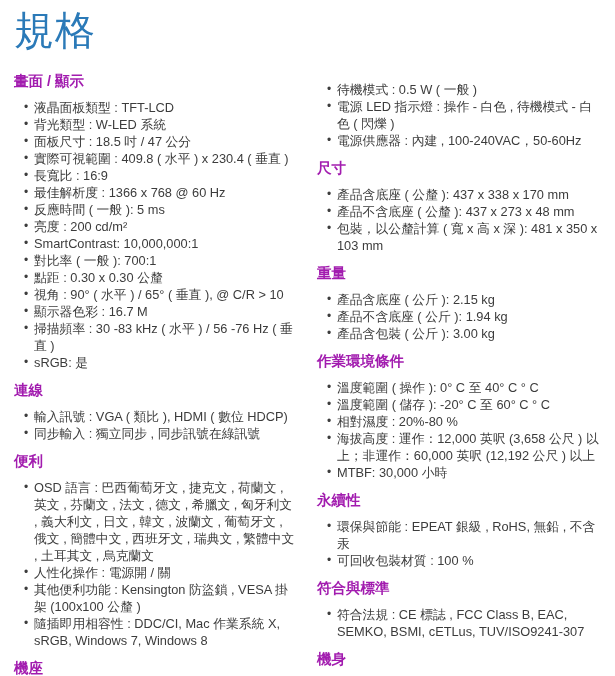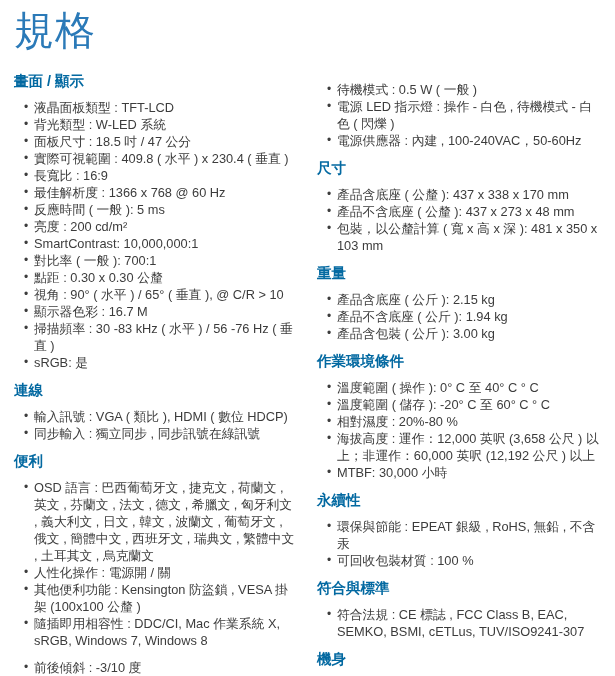--- a/index.html
+++ b/index.html
@@ -41,21 +41,21 @@
     flex: 1 1 auto;
   }
   section.spec-section {
     margin: 0 0 10px 0;
   }
   section.spec-section h2 {
     margin: 0 0 2px 0;
     font-size: 14.5px;
     line-height: 18px;
     font-weight: 700;
-    color: #0369a1;
+    color: #a21caf;
   }
   section.spec-section.no-heading {
     margin-top: 0;
   }
   ul.spec-list {
     margin: 9px;
     padding: 0;
     list-style: none;
   }
   ul.spec-list li {
@@ -111,20 +111,21 @@
         <section class="spec-section">
           <h2>便利</h2>
           <ul class="spec-list">
             <li>OSD 語言 : 巴西葡萄牙文 , 捷克文 , 荷蘭文 , 英文 , 芬蘭文 , 法文 , 德文 , 希臘文 , 匈牙利文 , 義大利文 , 日文 , 韓文 , 波蘭文 , 葡萄牙文 , 俄文 , 簡體中文 , 西班牙文 , 瑞典文 , 繁體中文 , 土耳其文 , 烏克蘭文</li>
             <li>人性化操作 : 電源開 / 關</li>
             <li>其他便利功能 : Kensington 防盜鎖 , VESA 掛架 (100x100 公釐 )</li>
             <li>隨插即用相容性 : DDC/CI, Mac 作業系統 X, sRGB, Windows 7, Windows 8</li>
           </ul>
         </section>
         <section class="spec-section">
+          <h2>機座</h2>
           <ul class="spec-list">
             <li>前後傾斜 : -3/10 度</li>
           </ul>
         </section>
         <section class="spec-section">
           <h2>電源</h2>
         </section>
       </div>
     <div class="col">
         <section class="spec-section no-heading">

